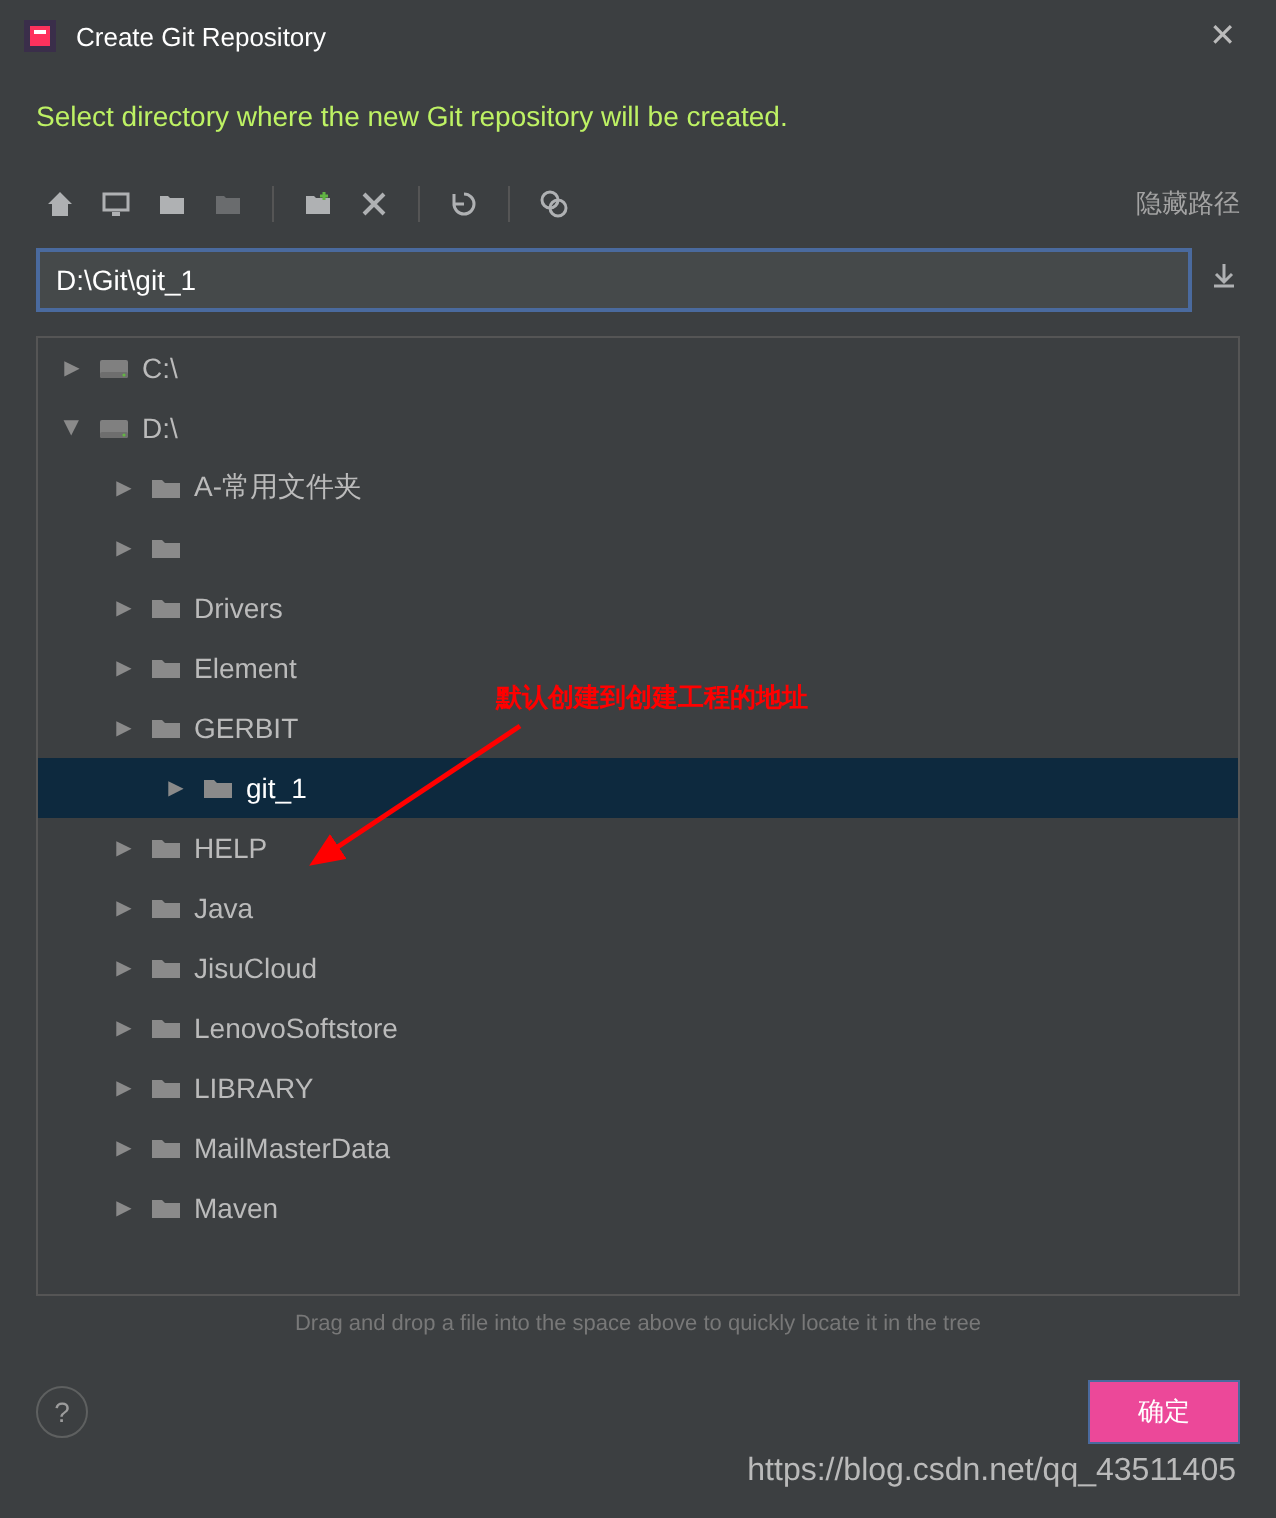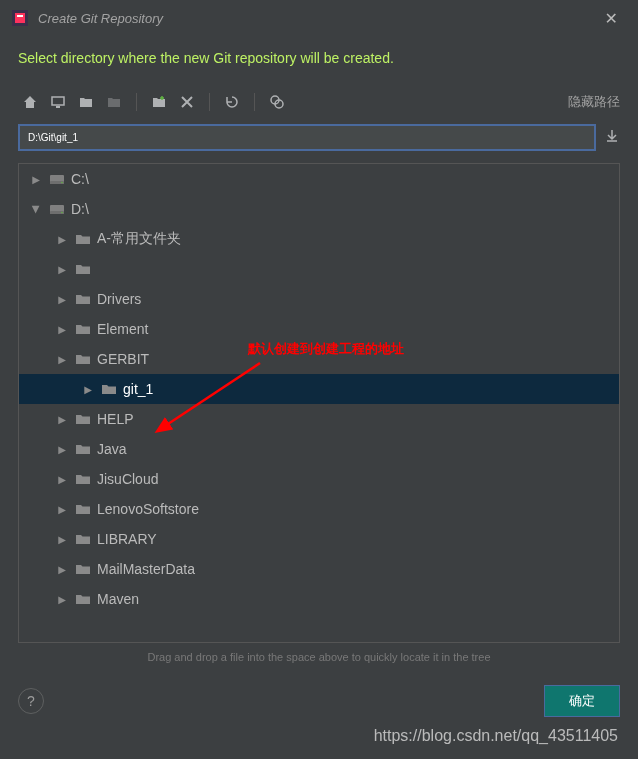--- a/index.html
+++ b/index.html
@@ -1,45 +1,45 @@
 <!DOCTYPE html>
 <html><head>
 <meta charset="utf-8">
 <style>
 * { margin: 0; padding: 0; box-sizing: border-box; font-family: -apple-system, "Segoe UI", sans-serif; }
 body { background: #3c3f41; color: #bbbbbb; width: 638px; height: 759px; overflow: hidden; position: relative; }
 .titlebar { display: flex; align-items: center; padding: 8px 12px; height: 36px; }
 .app-icon { width: 16px; height: 16px; margin-right: 10px; }
-.title { color: #a3a3a3; font-size: 13px; flex: 1; font-style: italic; }
+.title { color: #ffffff; font-size: 13px; flex: 1; }
 .close-btn { color: #bbbbbb; font-size: 16px; cursor: pointer; padding: 4px 8px; }
 .subtitle { padding: 14px 18px 18px; font-size: 14px; color: #bef264; }
 .toolbar { display: flex; align-items: center; padding: 6px 18px; gap: 4px; }
 .tb-btn { width: 24px; height: 24px; display: flex; align-items: center; justify-content: center; cursor: pointer; color: #afb1b3; }
 .tb-btn.disabled { opacity: 0.4; }
 .tb-sep { width: 1px; height: 18px; background: #555; margin: 0 6px; }
 .tb-spacer { flex: 1; }
 .hide-path { color: #a3a3a3; font-size: 13px; cursor: pointer; }
 .path-row { display: flex; align-items: center; padding: 4px 18px 12px; gap: 8px; }
-.path-input { flex: 1; background: #45494a; border: 2px solid #4a6a9e; padding: 6px 8px; color: #fff; font-size: 10px; outline: none; }
+.path-input { flex: 1; background: #45494a; border: 2px solid #4a6a9e; padding: 6px 8px; color: #fff; font-size: 14px; outline: none; }
 .path-input::selection { background: #214283; }
 .download-btn { color: #afb1b3; cursor: pointer; }
 .tree-container { border: 1px solid #555; margin: 0 18px; height: 480px; overflow-y: auto; position: relative; background: #3c3f41; }
 .tree-container::-webkit-scrollbar { width: 10px; }
 .tree-container::-webkit-scrollbar-track { background: #3c3f41; }
 .tree-container::-webkit-scrollbar-thumb { background: #5e5e5e; }
 .tree-item { display: flex; align-items: center; height: 30px; font-size: 14px; color: #bbbbbb; cursor: pointer; }
 .tree-item.selected { background: #0d293e; color: #fff; }
 .arrow { width: 14px; display: inline-flex; justify-content: center; color: #8a8a8a; font-size: 10px; }
 .arrow.down { transform: rotate(90deg); }
 .folder-icon { width: 16px; height: 14px; margin: 0 6px; display: inline-block; }
 .drag-hint { text-align: center; font-size: 11px; color: #787878; padding: 8px; }
 .footer { display: flex; align-items: center; padding: 14px 18px; gap: 10px; }
 .help-btn { width: 26px; height: 26px; border: 1px solid #5e6060; border-radius: 50%; display: flex; align-items: center; justify-content: center; color: #9c9c9c; font-size: 14px; cursor: pointer; }
 .btn { padding: 6px 24px; border: 1px solid #5e6060; background: #4c5052; color: #bbbbbb; font-size: 13px; cursor: pointer; }
-.btn.primary { border-color: #4a6a9e; background: #0f766e; color: #fff; }
+.btn.primary { border-color: #4a6a9e; background: #ec4899; color: #fff; }
 .annotation { position: absolute; color: #ff0000; font-weight: bold; font-size: 13px; pointer-events: none; }
 .arrow-svg { position: absolute; pointer-events: none; }
 .watermark { position: absolute; bottom: 14px; right: 20px; color: #d0d0d0; font-size: 16px; opacity: 0.85; }
 </style>
 </head>
 <body>
 
 <div class="titlebar">
   <svg class="app-icon" viewBox="0 0 16 16">
       <rect width="16" height="16" fill="#3a2e4a"></rect>

